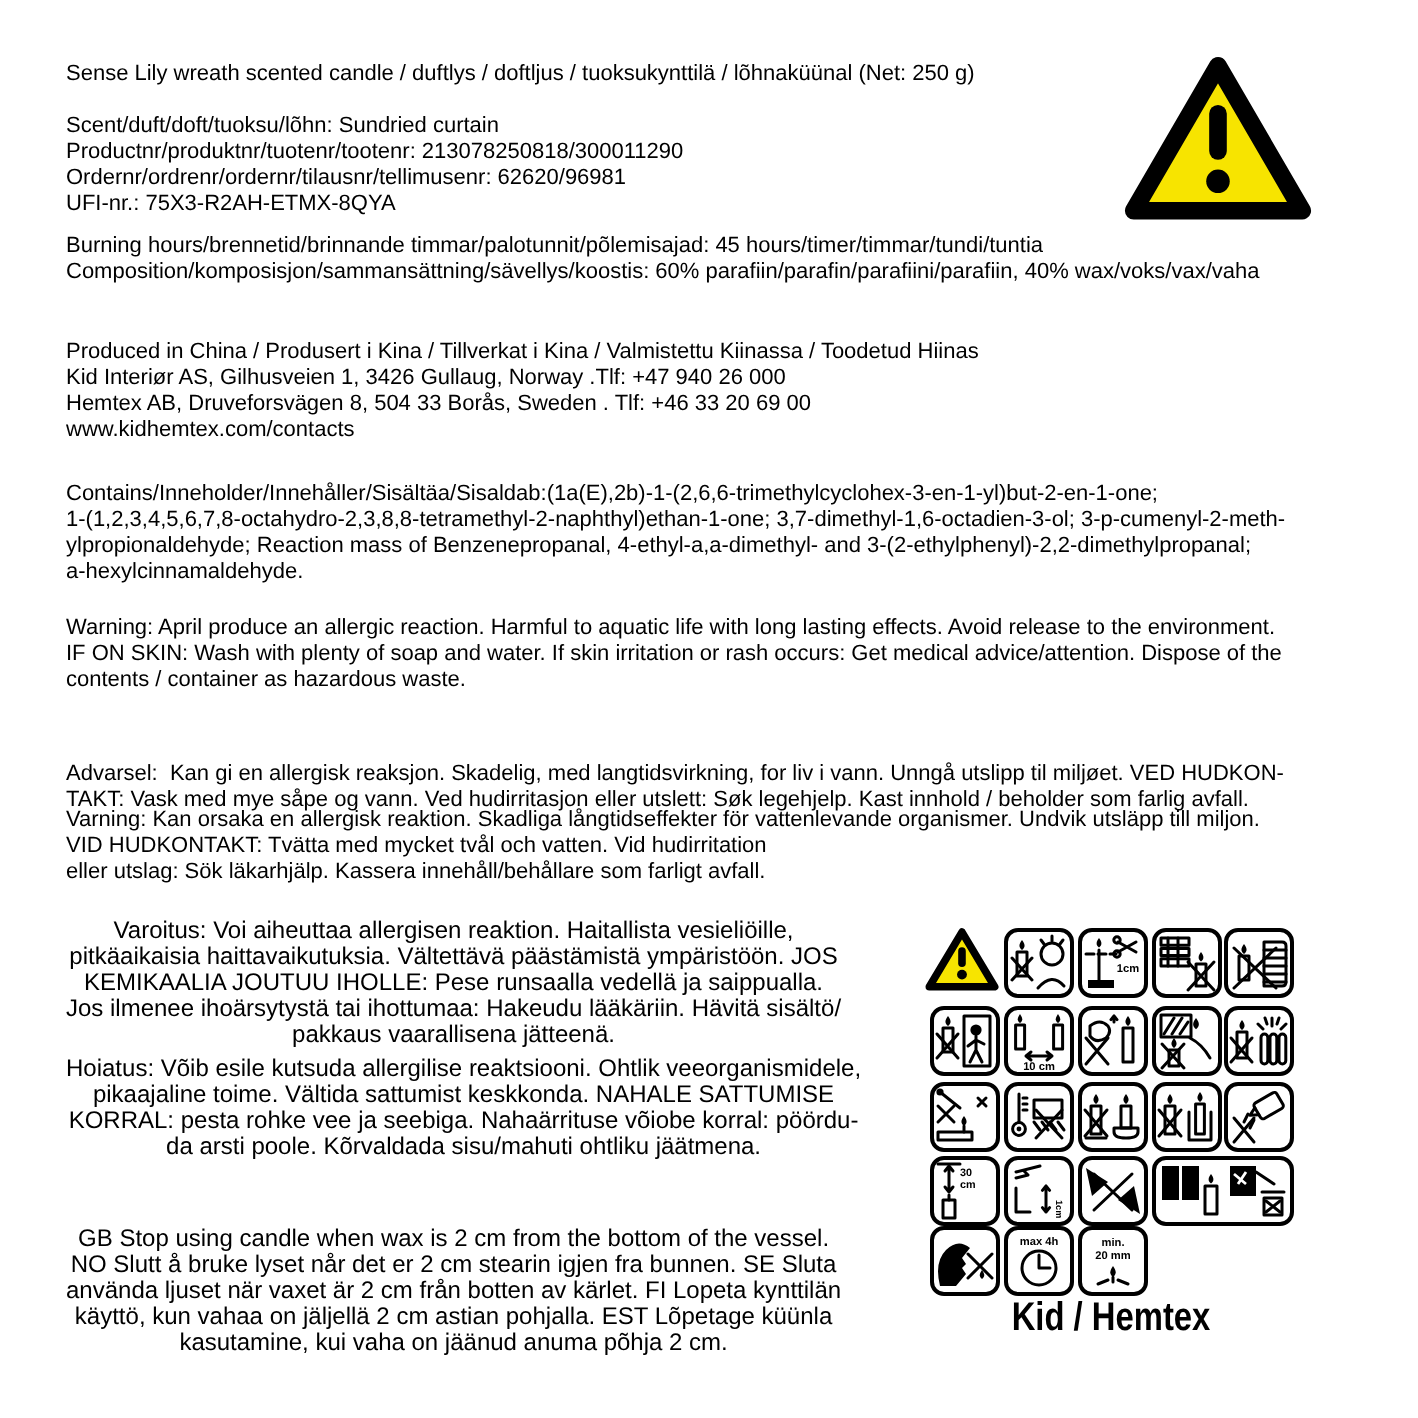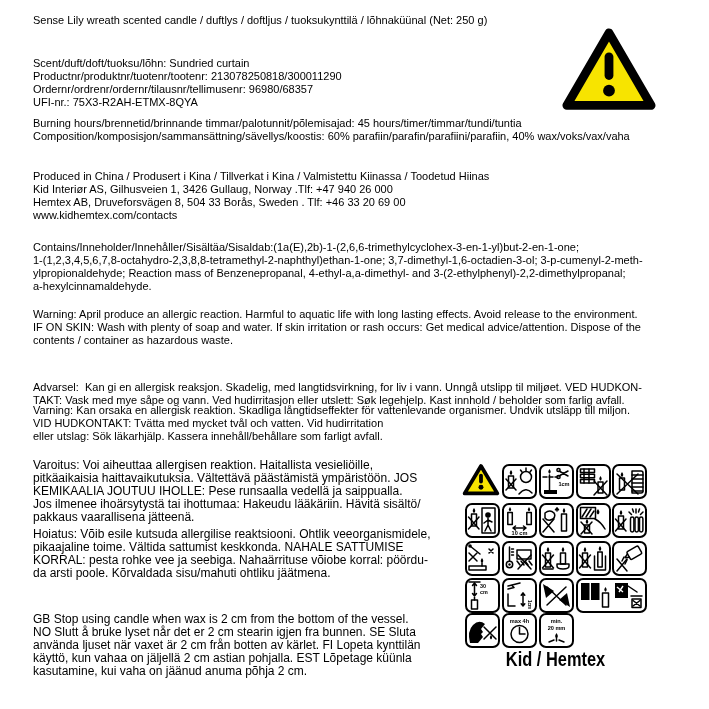--- a/index.html
+++ b/index.html
@@ -5,45 +5,45 @@
   html,body{margin:0;padding:0;}
   body{
     width:709px;height:709px;position:relative;overflow:hidden;
     background:#ffffff;color:#000;
     font-family:"Liberation Sans",sans-serif;
   }
   .tb{
     position:absolute;left:33px;
     font-size:11px;line-height:13px;white-space:pre;color:#000;
   }
-  .tb.narrow{font-size:12px;line-height:13.1px;}
+  .tb.narrow{font-size:12px;line-height:13.1px;text-align:center;}
   .pict{
     position:absolute;width:35px;height:35px;box-sizing:border-box;
     border:2.2px solid #000;border-radius:7px;background:#fff;
   }
   .pict.wide{width:71px;}
   .pict svg{position:absolute;left:0;top:0;width:100%;height:100%;}
   .tri{position:absolute;}
   svg text{font-family:"Liberation Sans",sans-serif;font-weight:bold;fill:#000;}
   .brand{
     position:absolute;left:465px;top:648px;width:181px;
     text-align:center;font-size:20px;font-weight:bold;
     transform:scaleX(0.82);transform-origin:50% 50%;
     letter-spacing:0px;white-space:pre;
   }
   .stk{stroke:#000;fill:none;stroke-width:1.5;stroke-linecap:round;stroke-linejoin:round;}
   .fil{fill:#000;stroke:none;}
 </style>
 </head>
 <body>
 
-<div class="tb" style="top:14px">Sense Lily wreath scented candle / duftlys / doftljus / tuoksukynttilä / lõhnaküünal (Net: 250 g)</div>
+<div class="tb" style="top:31px">Sense Lily wreath scented candle / duftlys / doftljus / tuoksukynttilä / lõhnaküünal (Net: 250 g)</div>
 <div class="tb" style="top:57px">Scent/duft/doft/tuoksu/lõhn: Sundried curtain
 Productnr/produktnr/tuotenr/tootenr: 213078250818/300011290
-Ordernr/ordrenr/ordernr/tilausnr/tellimusenr: 96980/68357
+Ordernr/ordrenr/ordernr/tilausnr/tellimusenr: 62620/96981
 UFI-nr.: 75X3-R2AH-ETMX-8QYA</div>
 <div class="tb" style="top:117px">Burning hours/brennetid/brinnande timmar/palotunnit/põlemisajad: 45 hours/timer/timmar/tundi/tuntia
 Composition/komposisjon/sammansättning/sävellys/koostis: 60% parafiin/parafin/parafiini/parafiin, 40% wax/voks/vax/vaha</div>
 <div class="tb" style="top:170px">Produced in China / Produsert i Kina / Tillverkat i Kina / Valmistettu Kiinassa / Toodetud Hiinas
 Kid Interiør AS, Gilhusveien 1, 3426 Gullaug, Norway .Tlf: +47 940 26 000
 Hemtex AB, Druveforsvägen 8, 504 33 Borås, Sweden . Tlf: +46 33 20 69 00
 www.kidhemtex.com/contacts</div>
 <div class="tb" style="top:241px">Contains/Inneholder/Innehåller/Sisältäa/Sisaldab:(1a(E),2b)-1-(2,6,6-trimethylcyclohex-3-en-1-yl)but-2-en-1-one;
 1-(1,2,3,4,5,6,7,8-octahydro-2,3,8,8-tetramethyl-2-naphthyl)ethan-1-one; 3,7-dimethyl-1,6-octadien-3-ol; 3-p-cumenyl-2-meth-
 ylpropionaldehyde; Reaction mass of Benzenepropanal, 4-ethyl-a,a-dimethyl- and 3-(2-ethylphenyl)-2,2-dimethylpropanal;

